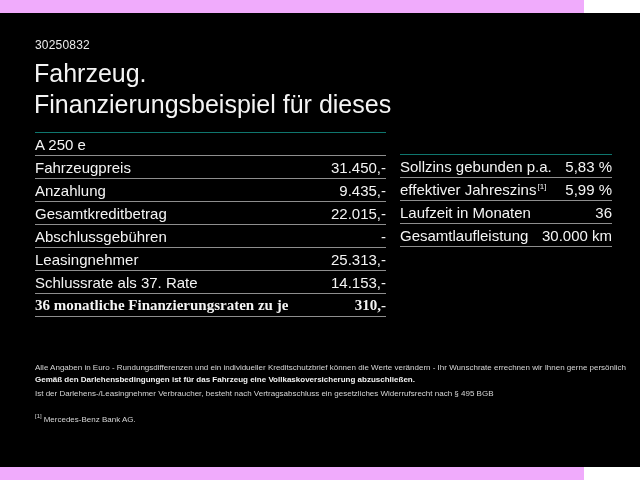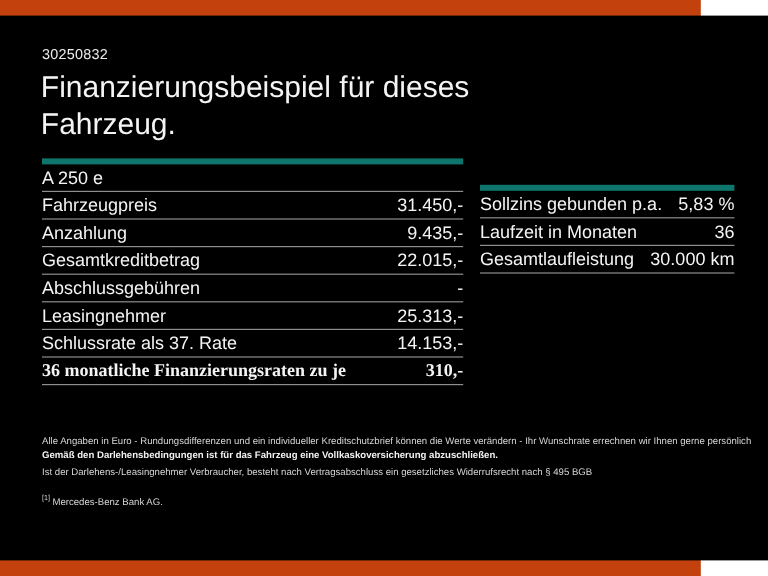--- a/index.html
+++ b/index.html
@@ -5,21 +5,21 @@
   html, body { margin: 0; padding: 0; }
   body {
     width: 640px; height: 480px;
     background: #ffffff;
     font-family: "Liberation Sans", sans-serif;
     overflow: hidden;
   }
   .stage {
     position: relative;
     width: 584px; height: 480px;
-    background: #c2410c;
+    background: #f0abfc;
   }
   .panel {
     position: absolute;
     left: 0; top: 13px;
     width: 640px; height: 454px;
     background: #000000;
     color: #f4f4f4;
   }
   .offer-code {
     position: absolute;
@@ -31,21 +31,21 @@
   .page-title {
     position: absolute;
     left: 34px; top: 45px;
     font-size: 25px;
     line-height: 31px;
     font-weight: 400;
     color: #f4f4f4;
   }
   .table {
     position: absolute;
-    border-top: 5px solid #0f766e;
+    border-top: 1px solid #0f766e;
     font-size: 15px;
   }
   .table-left {
     left: 35px; top: 119px;
     width: 351px;
   }
   .table-right {
     left: 400px; top: 141px;
     width: 212px;
   }
@@ -87,22 +87,22 @@
 </style>
 </head>
 <body>
 
 <div class="stage">
   <div class="panel">
 
     <div class="offer-code">30250832</div>
 
     <div class="page-title">
+      <div>Fahrzeug.</div>
       <div>Finanzierungsbeispiel für dieses</div>
-      <div>Fahrzeug.</div>
     </div>
 
     <div class="table table-left">
       <div class="trow header">
         <span class="tlabel">A 250 e</span>
       </div>
       <div class="trow">
         <span class="tlabel">Fahrzeugpreis</span>
         <span class="tvalue">31.450,-</span>
       </div>
@@ -131,20 +131,24 @@
         <span class="tvalue">310,-</span>
       </div>
     </div>
 
     <div class="table table-right">
       <div class="trow">
         <span class="tlabel">Sollzins gebunden p.a.</span>
         <span class="tvalue">5,83 %</span>
       </div>
       <div class="trow">
+        <span class="tlabel"><span>effektiver Jahreszins</span><sup class="ref">[1]</sup></span>
+        <span class="tvalue">5,99 %</span>
+      </div>
+      <div class="trow">
         <span class="tlabel">Laufzeit in Monaten</span>
         <span class="tvalue">36</span>
       </div>
       <div class="trow">
         <span class="tlabel">Gesamtlaufleistung</span>
         <span class="tvalue">30.000 km</span>
       </div>
     </div>
 
     <div class="footer">

